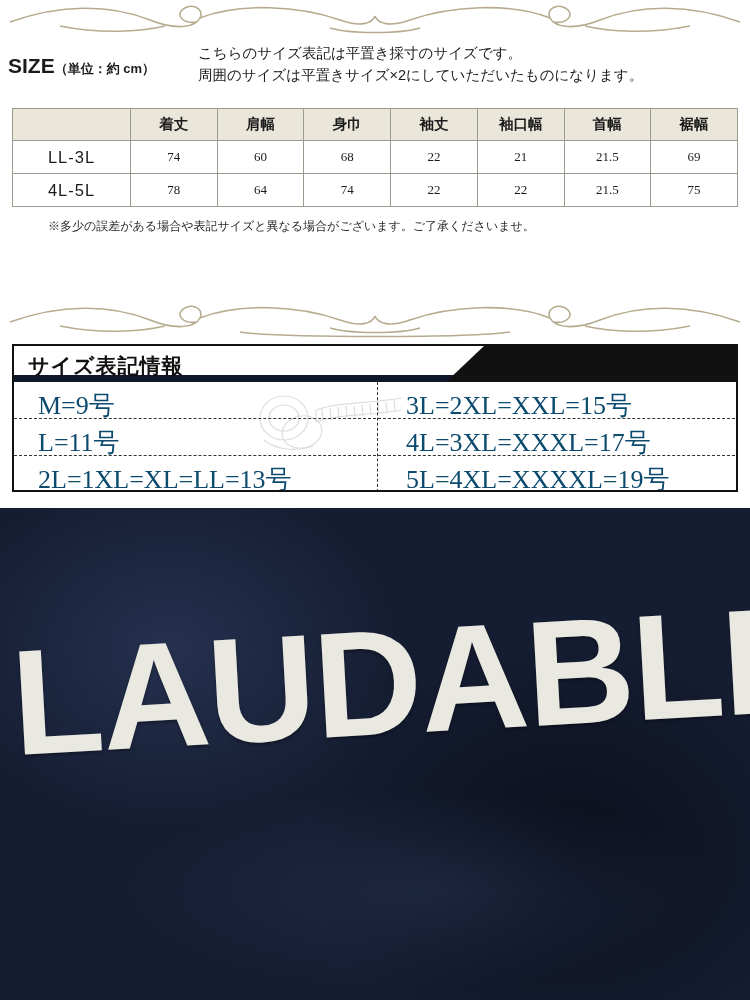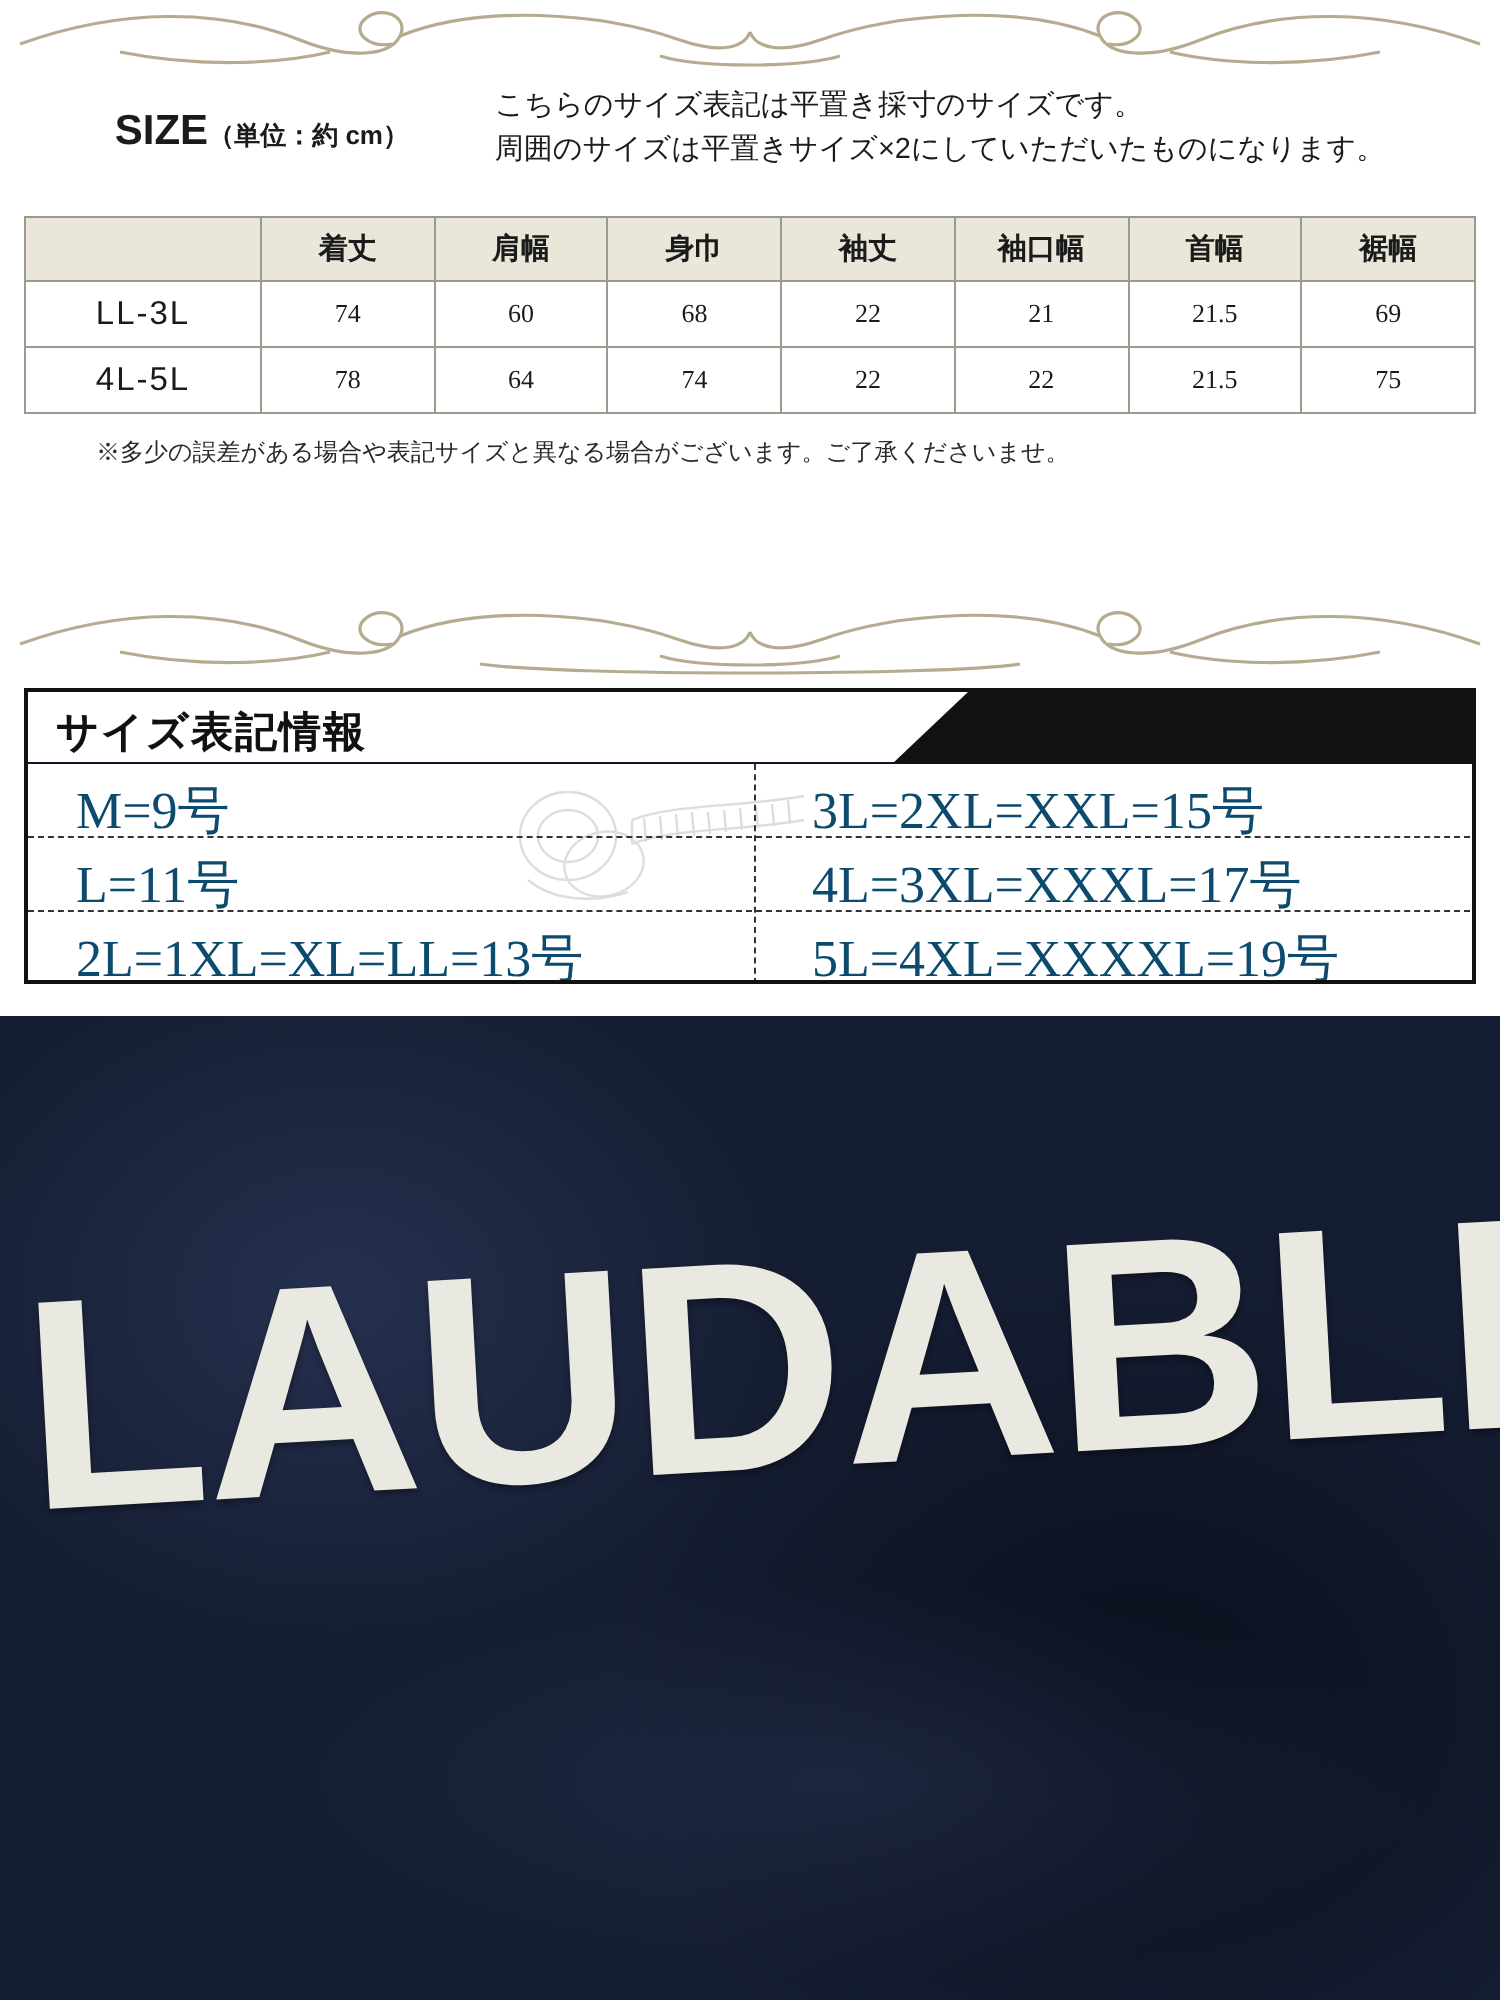--- a/index.html
+++ b/index.html
@@ -25,21 +25,20 @@
   .ornament-band.top { position:absolute; top:0; left:0; }
   .ornament-band.mid { position:absolute; top:296px; left:0; height:46px; }
 
   
   .size-head {
     position: absolute;
     top: 40px; left: 0; width: 750px;
     display: flex;
     align-items: flex-start;
     padding: 0 8px;
-    justify-content: center;
   }
   .size-label {
     font-family: "Liberation Sans", sans-serif;
     font-weight: bold;
     font-size: 21px;
     color: #1b1b1b;
     letter-spacing: 0px;
     white-space: nowrap;
     padding-top: 14px;
     width: 190px;
@@ -108,21 +107,21 @@
     top: 344px; left: 12px;
     width: 726px;
     height: 148px;
     border: 2px solid #111;
     background: #fff;
     overflow: hidden;
   }
   .info-title-row {
     position: relative;
     height: 36px;
-    border-bottom: 1px solid #0f172a;
+    border-bottom: 7px solid #0f172a;
   }
   .info-title {
     position: absolute;
     left: 14px; top: 6px;
     font-family: "Liberation Serif", serif;
     font-size: 21px;
     font-weight: bold;
     color: #111;
     letter-spacing: 1px;
   }

